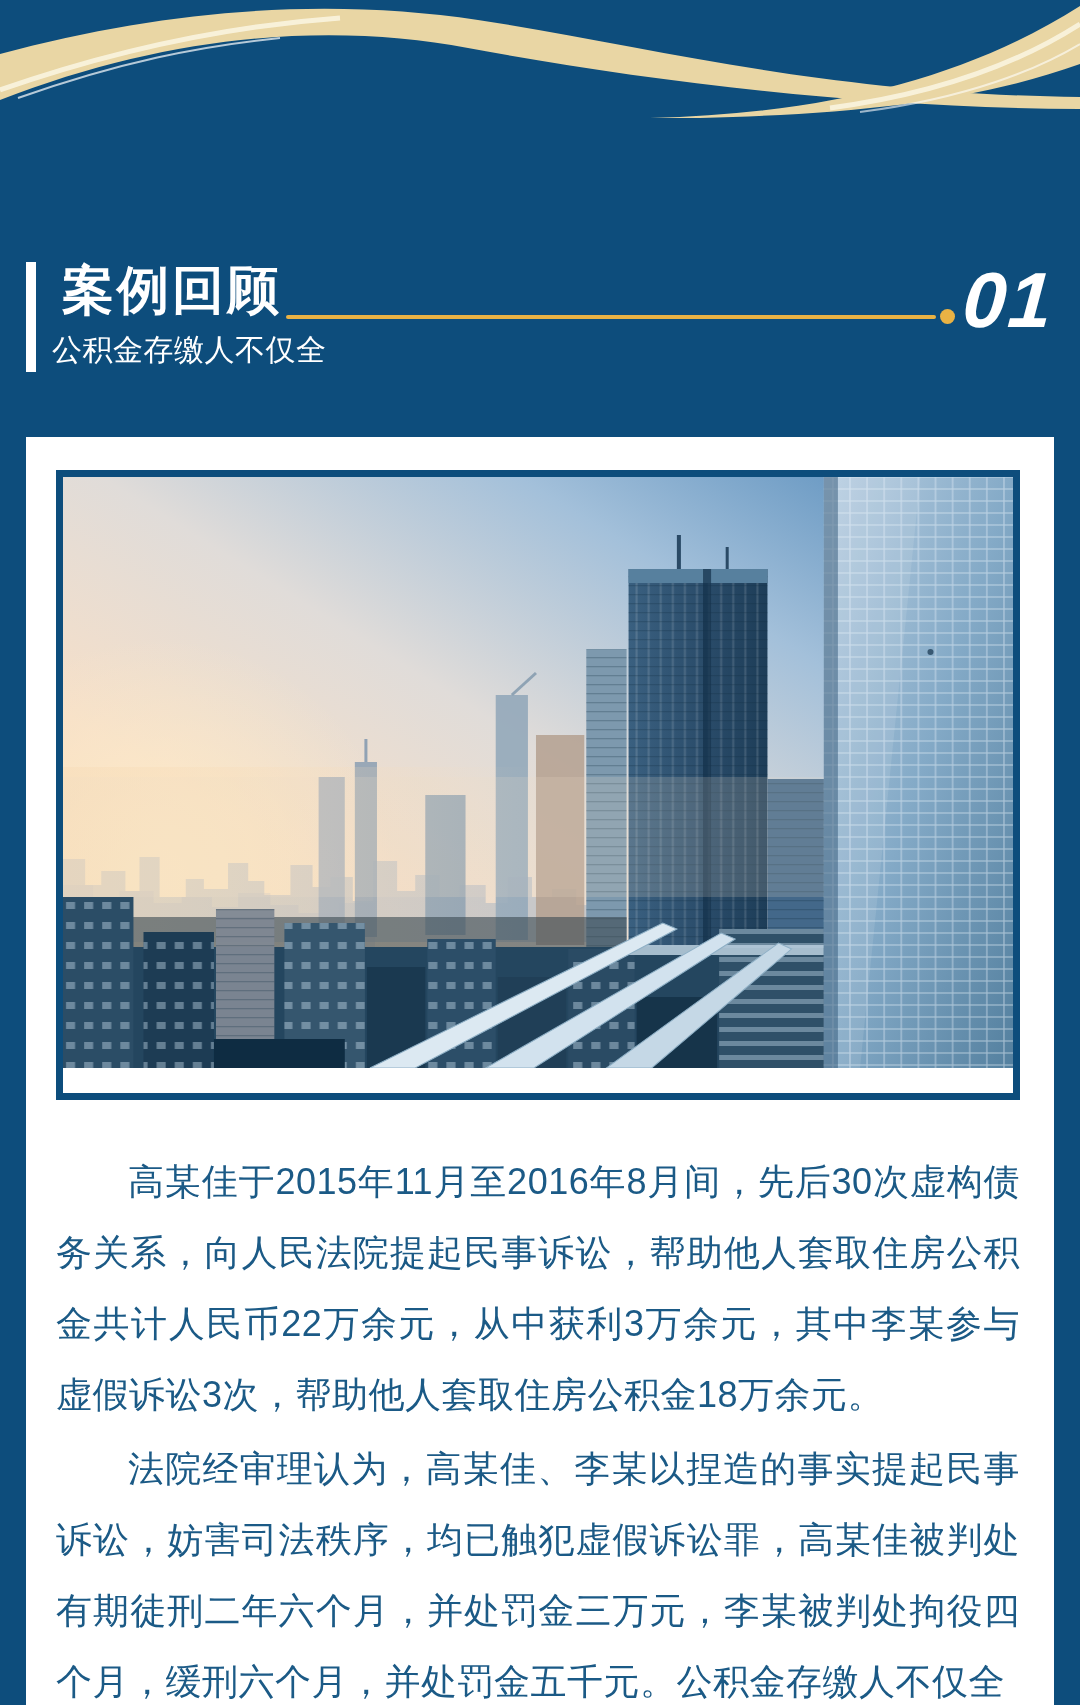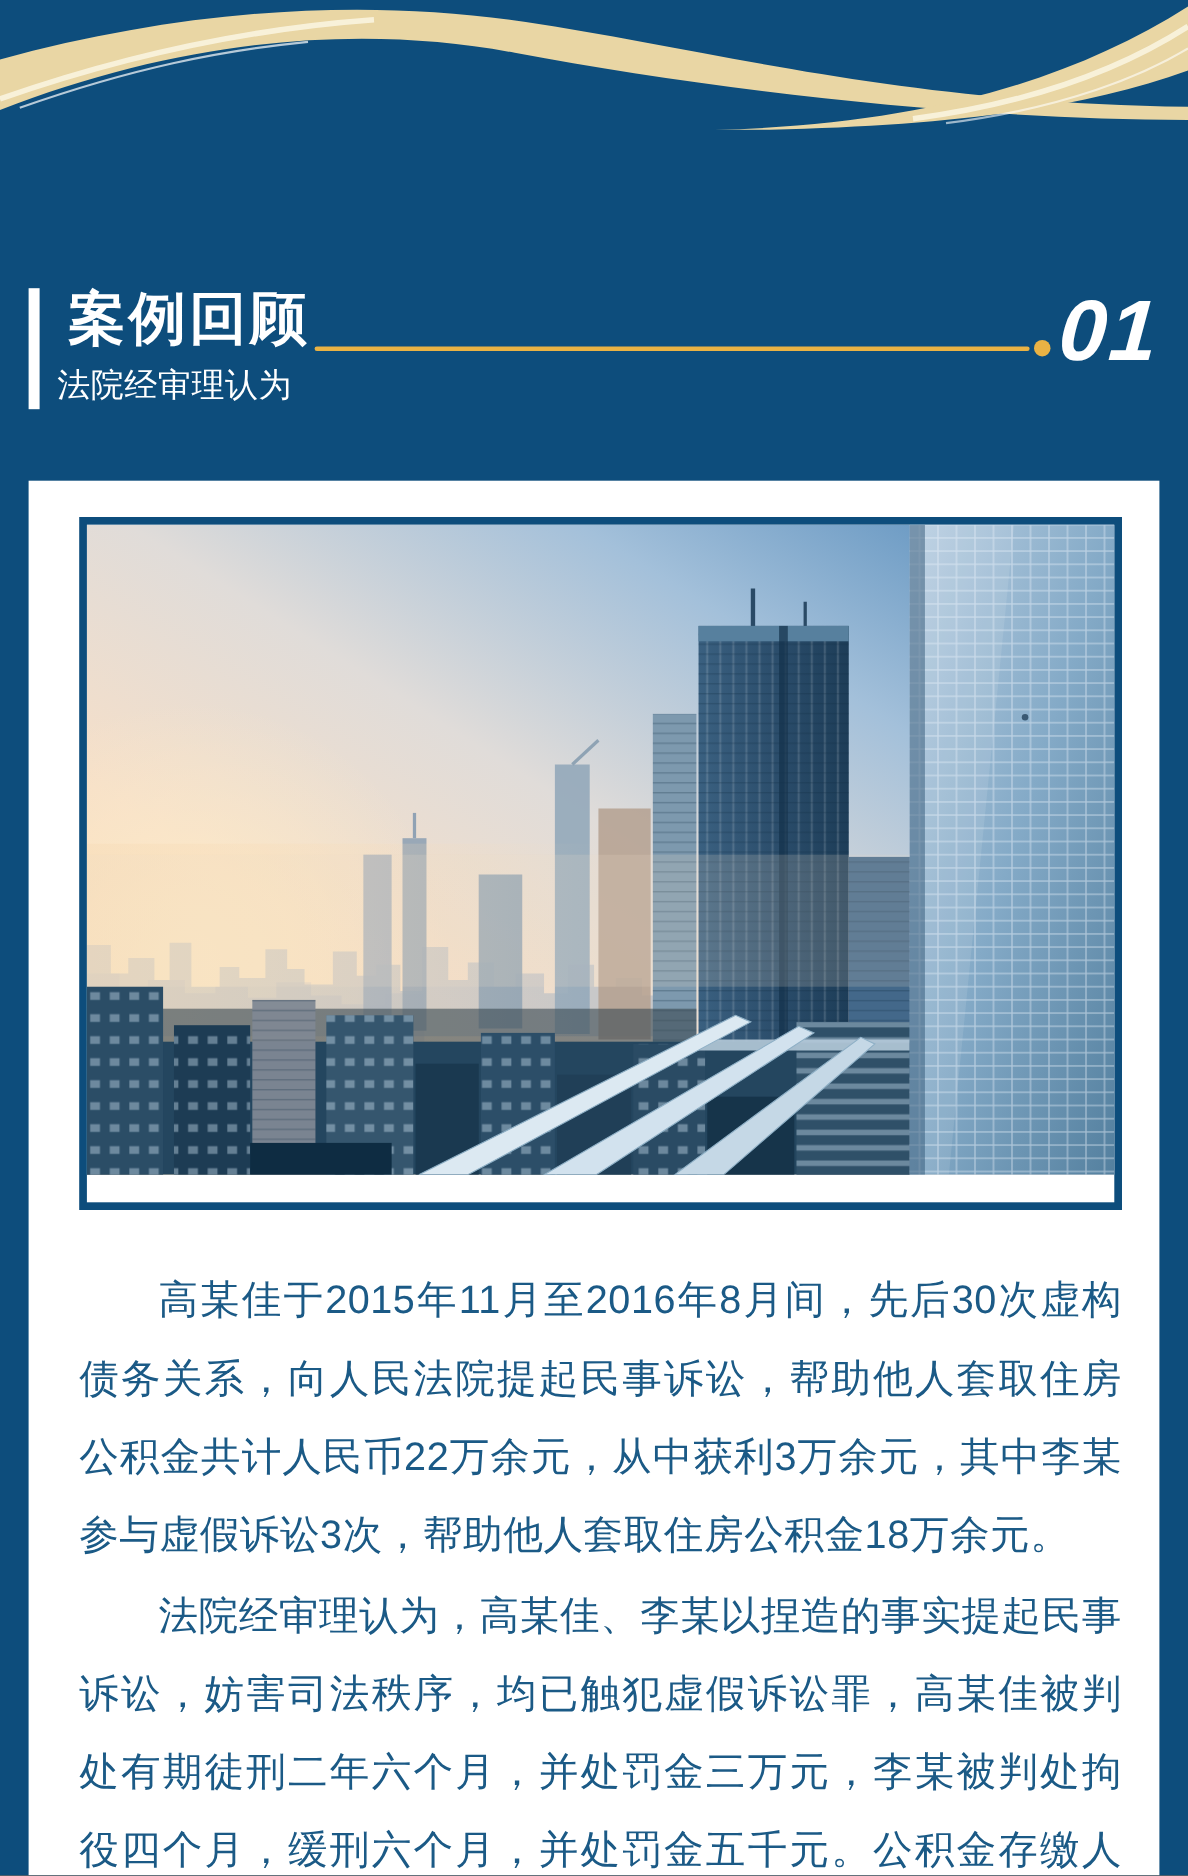--- a/index.html
+++ b/index.html
@@ -25,21 +25,21 @@
     color:#ffffff;font-size:78px;font-weight:bold;font-style:italic;line-height:1.1;
     letter-spacing:2px;transform:skewX(-4deg);
   }
   .sec-subtitle{
     position:absolute;left:52px;top:330px;margin:0;
     color:#ffffff;font-size:30px;font-weight:normal;letter-spacing:0.5px;
   }
   
   .panel{
     position:absolute;left:26px;top:437px;width:1028px;height:1268px;
-    background:#ffffff;box-sizing:border-box;padding:33px 34px 0 46px;
+    background:#ffffff;box-sizing:border-box;padding:33px 34px 0 30px;
   }
   .photo-frame{
     border:7px solid #0d4d7c;background:#ffffff;
     padding:0 0 25px 0;
   }
   .photo{display:block;width:100%;height:591px;}
   .article{
     margin-top:46px;
     color:#1b5a86;font-size:36px;line-height:71px;letter-spacing:0.5px;
     text-align:justify;
@@ -59,21 +59,21 @@
     <path d="M830,108 C950,92 1030,56 1080,24" stroke="#f9f2dc" stroke-width="5" fill="none" opacity="0.95"></path>
     <path d="M860,112 C970,98 1040,68 1080,44" stroke="#ffffff" stroke-width="2" fill="none" opacity="0.6"></path>
   </svg>
 
   <div class="sec-header">
     <div class="vbar"></div>
     <h1 class="sec-title">案例回顾</h1>
     <div class="accent-line"></div>
     <div class="accent-dot"></div>
     <div class="sec-number">01</div>
-    <h2 class="sec-subtitle">法院经审理认为</h2>
+    <h2 class="sec-subtitle">公积金存缴人不仅全</h2>
   </div>
 
   <div class="panel">
 
     <div class="photo-frame">
 
       <svg class="photo" viewBox="0 0 944 591" preserveAspectRatio="none" role="img">
         <defs>
           <linearGradient id="skyG" x1="0" y1="1" x2="1" y2="0">
             <stop offset="0" stop-color="#fcdfb0"></stop>

